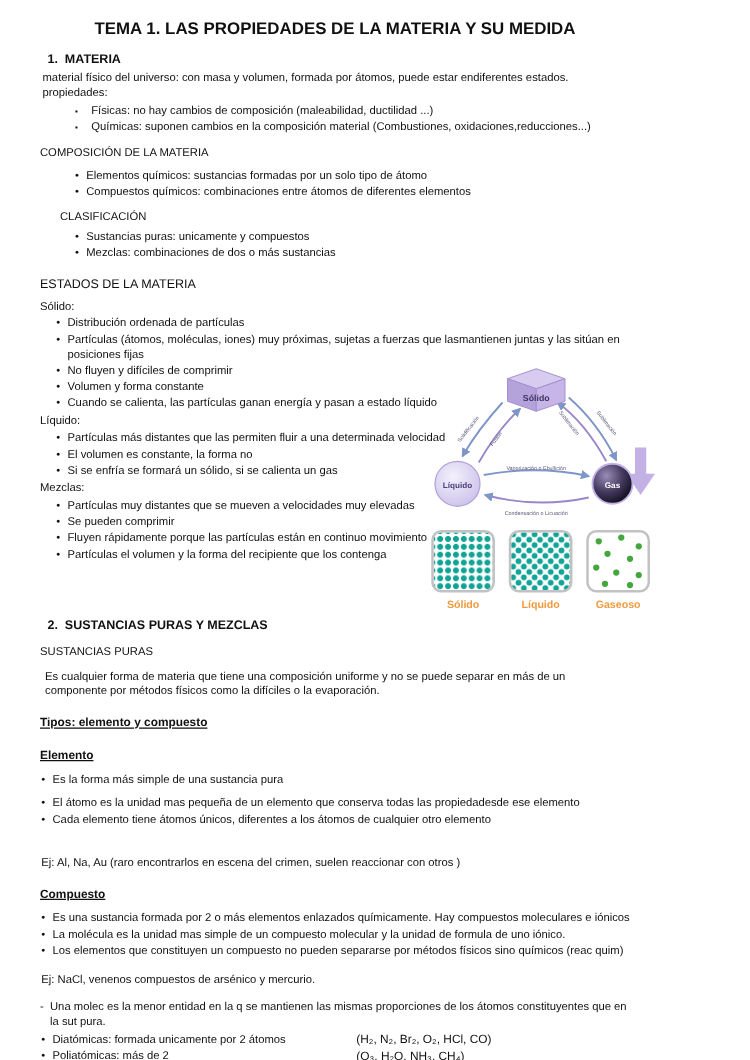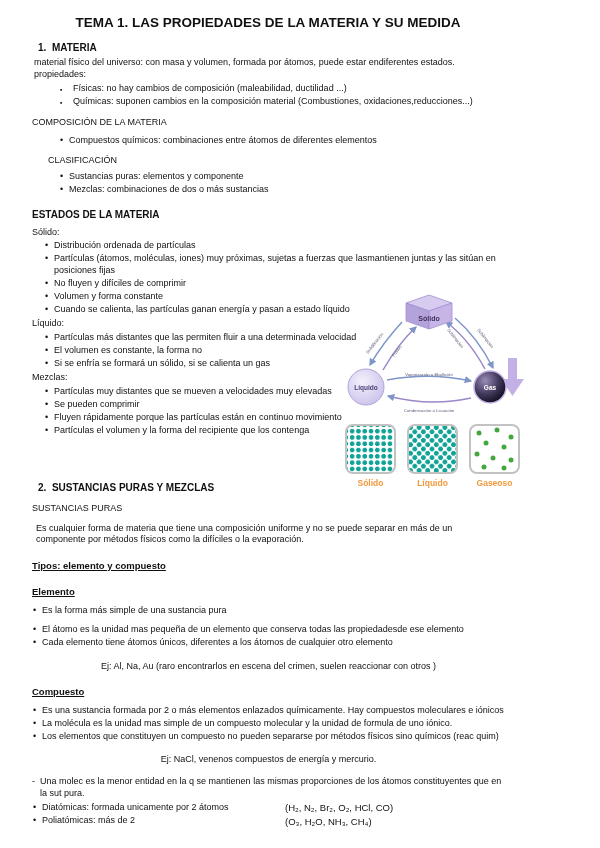--- a/index.html
+++ b/index.html
@@ -4,21 +4,21 @@
 <style>
   html,body{margin:0;padding:0;background:#ffffff;}
   .page{
     position:relative;width:532px;height:848px;background:#fff;overflow:hidden;
     font-family:"Liberation Sans","DejaVu Sans",sans-serif;
     font-size:9px;line-height:11.5px;color:#101010;
     padding:14px 28px 0 32px;box-sizing:border-box;
   }
   .title{font-size:13.5px;line-height:17px;font-weight:bold;text-align:center;margin:0 0 11px 0;}
   .h-num{font-size:10px;line-height:12px;font-weight:bold;margin:0 0 3px 6px;white-space:pre-wrap;}
-  .h-bold{font-size:10px;line-height:12px;font-weight:bold;margin:13px 0 6px 0;}
+  .h-bold{font-size:10px;line-height:12px;font-weight:normal;margin:13px 0 6px 0;}
   .caps{margin:9px 0 7px 0;}
   .caps-ind{margin:8px 0 5px 16px;}
   p{margin:0;}
   .para{margin:0 0 0 2px;}
   ul{list-style:none;margin:0;padding:0;}
   li{position:relative;margin-bottom:1.5px;}
   li::before{position:absolute;left:0;top:0;}
   .sq li{padding-left:13px;}
   .sq li::before{content:"▪";font-size:6.5px;top:1px;}
   .dot li{padding-left:9px;}
@@ -29,21 +29,21 @@
   .lv1{margin-left:13px;margin-bottom:3px;}
   .lv0{margin-left:1px;}
   .state-label{margin:1px 0 2px 0;}
   .gap-b8{margin-bottom:8px;}
   .w-solido{max-width:540px;}
   .w-liquido{max-width:400px;}
   .w-gaseoso{max-width:335px;}
   .sec2{margin-top:46px;}
   .puras-text{margin:8px 0 0 4px;max-width:528px;}
   .h-underline{font-size:9.5px;line-height:12px;font-weight:bold;text-decoration:underline;margin:14px 0 7px 0;}
-  .ej{margin:12px 0 0 1px;text-align:center;}
+  .ej{margin:23px 0 0 1px;}
   .mt8{margin-top:8px;}
   .mt11{margin-top:11px;}
   .bottom-row{display:flex;margin-top:3px;}
   .bottom-row ul{width:252px;flex:none;}
   .formulas{font-size:9.5px;}
   .formulas p{margin-bottom:2px;}
   
   .cycle{position:absolute;top:286px;right:4px;width:190px;height:142px;}
   
   .particles{position:absolute;top:424px;right:12px;display:flex;gap:11px;}
@@ -63,26 +63,27 @@
   <h2 class="h-num">1.  MATERIA</h2>
   <p class="para">material físico del universo: con masa y volumen, formada por átomos, puede estar endiferentes estados.</p>
   <p class="para">propiedades:</p>
   <ul class="sq lv2 gap-b8">
       <li>Físicas: no hay cambios de composición (maleabilidad, ductilidad ...)</li>
       <li>Químicas: suponen cambios en la composición material (Combustiones, oxidaciones,reducciones...)</li>
     </ul>
 
   <p class="caps">COMPOSICIÓN DE LA MATERIA</p>
   <ul class="dot lv2 gap-b8">
+      <li>Elementos químicos: sustancias formadas por un solo tipo de átomo</li>
       <li>Compuestos químicos: combinaciones entre átomos de diferentes elementos</li>
     </ul>
 
   <p class="caps-ind">CLASIFICACIÓN</p>
   <ul class="dot lv2">
-      <li>Sustancias puras: elementos y componente</li>
+      <li>Sustancias puras: unicamente y compuestos</li>
       <li>Mezclas: combinaciones de dos o más sustancias</li>
     </ul>
 
   <h2 class="h-bold">ESTADOS DE LA MATERIA</h2>
 
   <p class="state-label">Sólido:</p>
   <ul class="dot lv1 w-solido">
       <li>Distribución ordenada de partículas</li>
       <li>Partículas (átomos, moléculas, iones) muy próximas, sujetas a fuerzas que lasmantienen juntas y las sitúan en posiciones fijas</li>
       <li>No fluyen y difíciles de comprimir</li>
@@ -203,21 +204,21 @@
       <li>Cada elemento tiene átomos únicos, diferentes a los átomos de cualquier otro elemento</li>
     </ul>
   <p class="ej">Ej: Al, Na, Au (raro encontrarlos en escena del crimen, suelen reaccionar con otros )</p>
 
   <h3 class="h-underline">Compuesto</h3>
   <ul class="dot lv0">
       <li>Es una sustancia formada por 2 o más elementos enlazados químicamente. Hay compuestos moleculares e iónicos</li>
       <li>La molécula es la unidad mas simple de un compuesto molecular y la unidad de formula de uno iónico.</li>
       <li>Los elementos que constituyen un compuesto no pueden separarse por métodos físicos sino químicos (reac quim)</li>
     </ul>
-  <p class="ej mt11">Ej: NaCl, venenos compuestos de energía y mercurio.</p>
+  <p class="ej mt11">Ej: NaCl, venenos compuestos de arsénico y mercurio.</p>
 
   <ul class="dash mt11">
       <li>Una molec es la menor entidad en la q se mantienen las mismas proporciones de los átomos constituyentes que en la sut pura.</li>
     </ul>
 
   <div class="bottom-row">
     <ul class="dot lv0">
         <li>Diatómicas: formada unicamente por 2 átomos</li>
         <li>Poliatómicas: más de 2</li>
       </ul>

